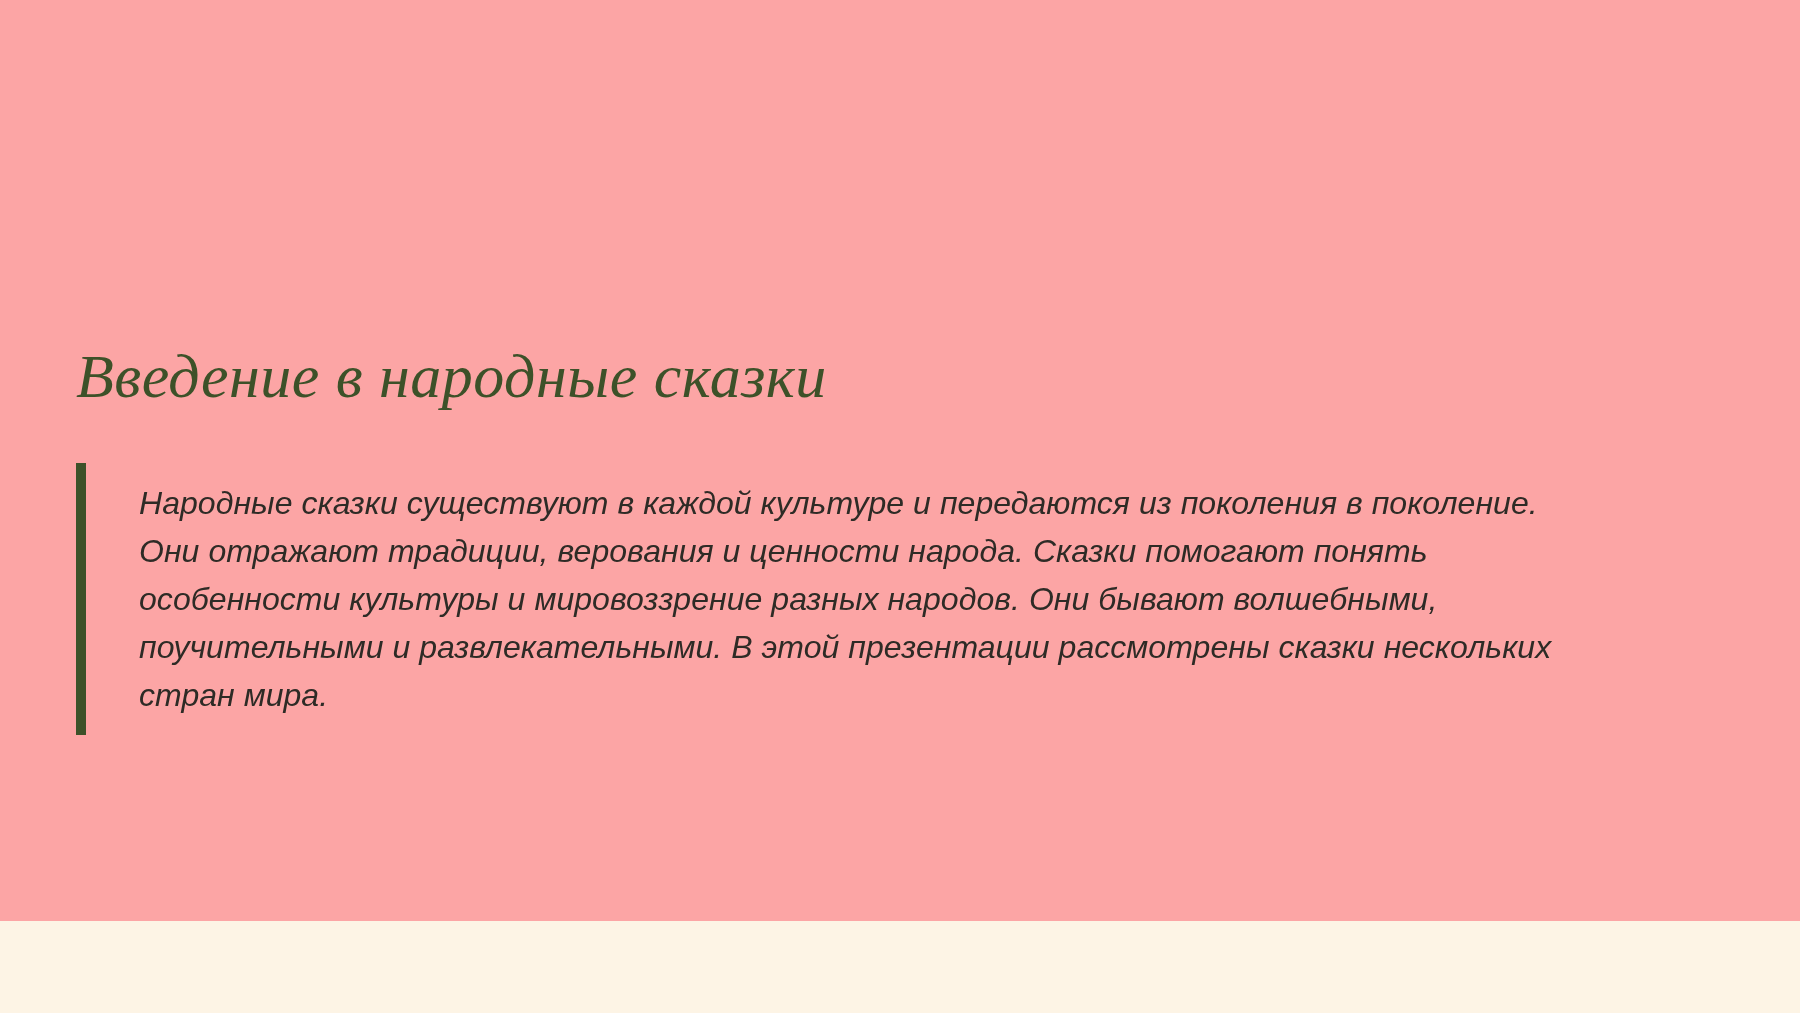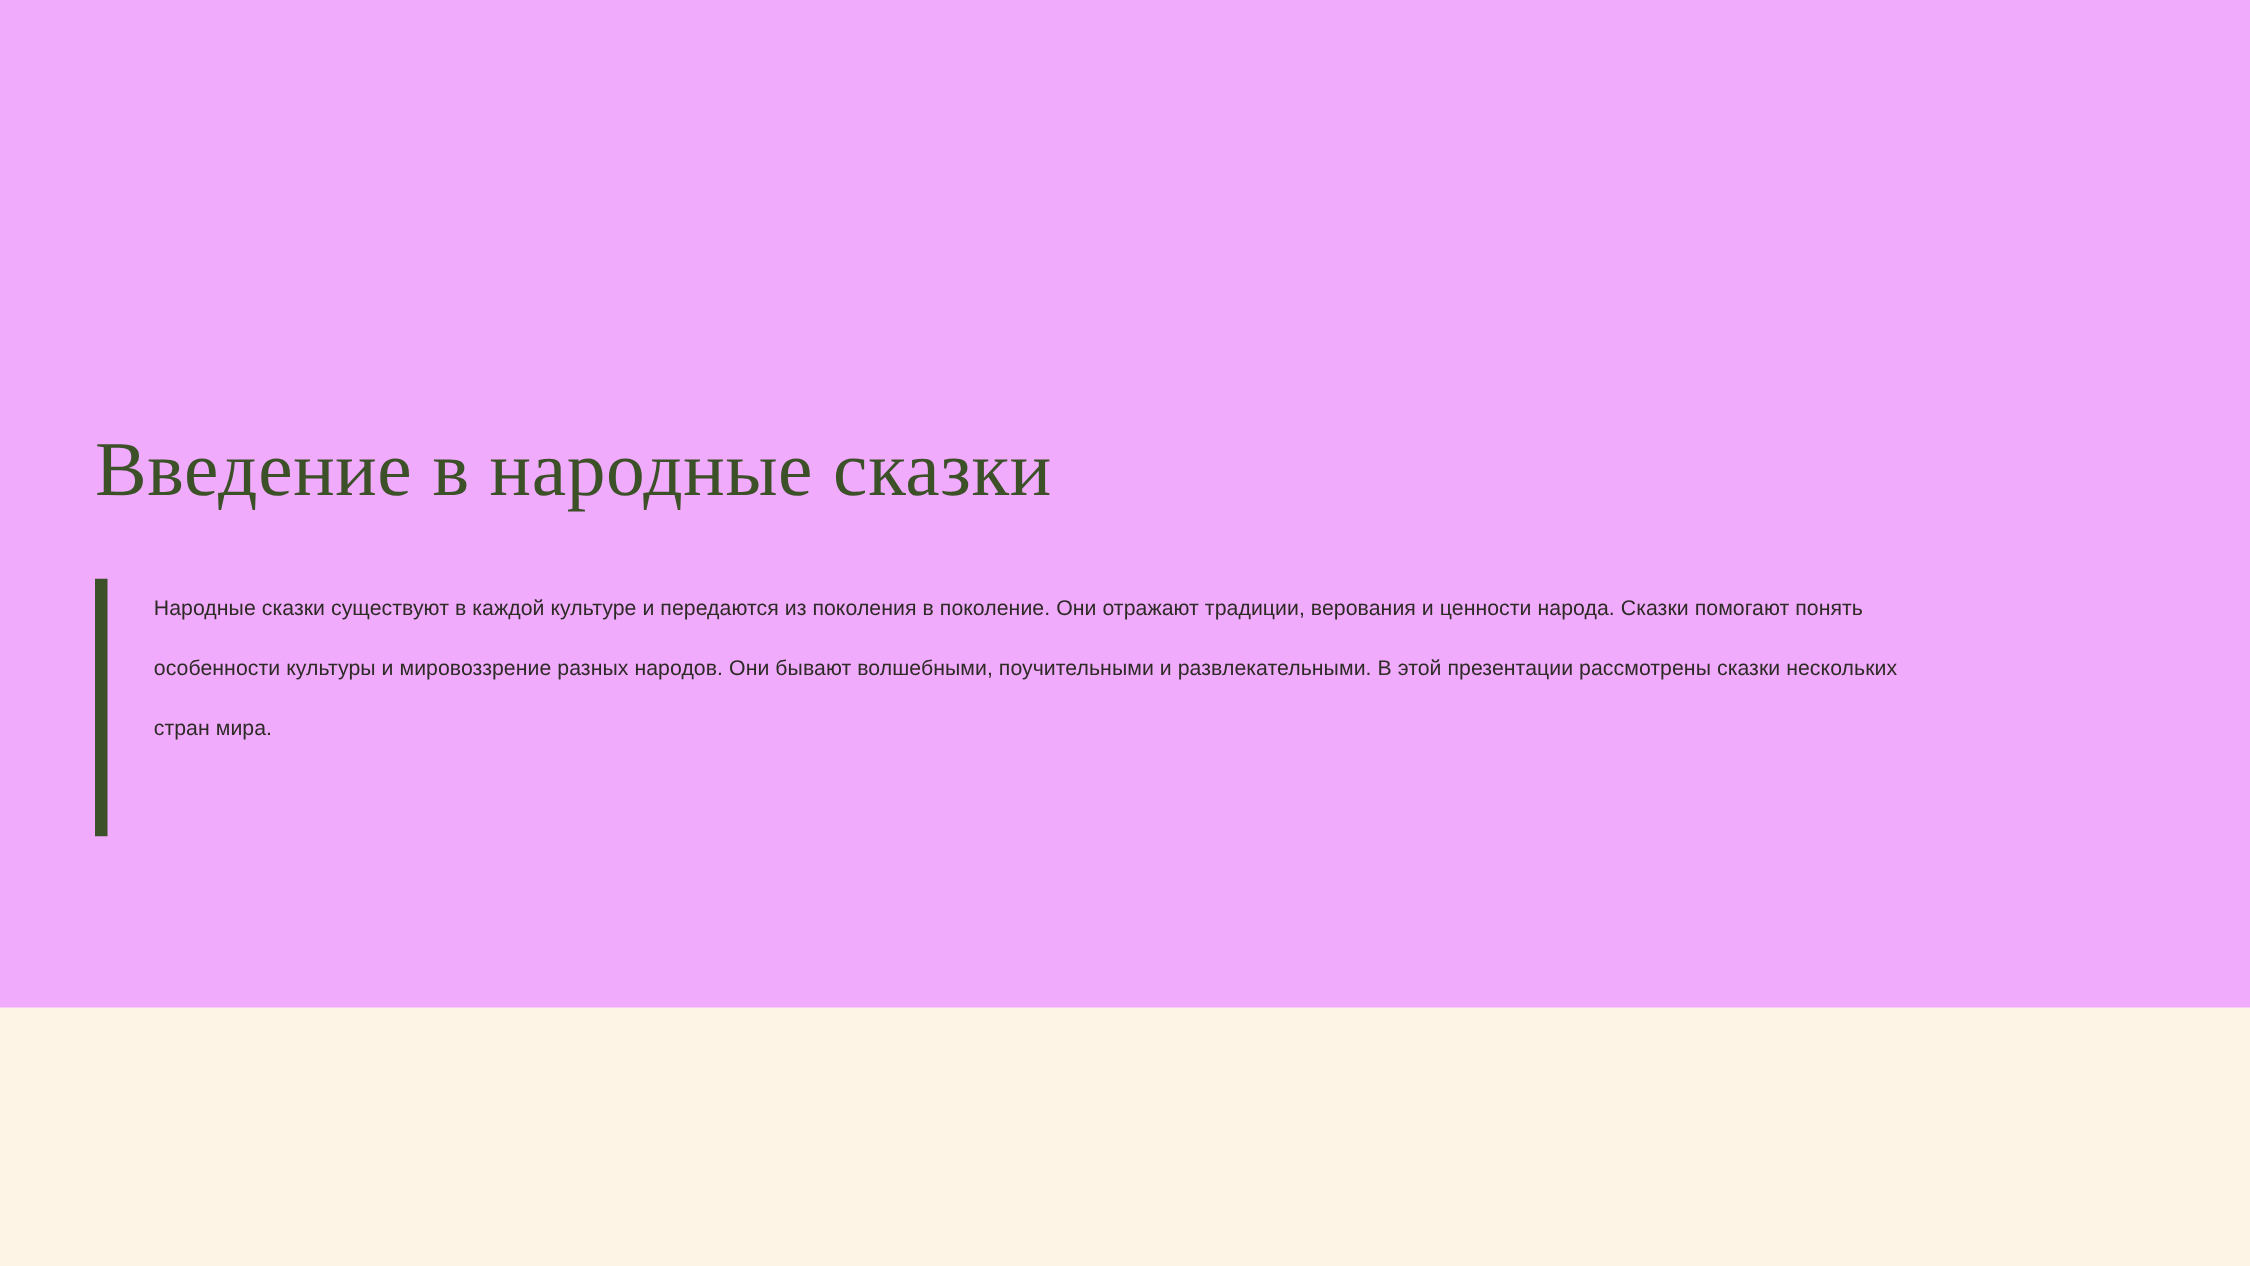--- a/index.html
+++ b/index.html
@@ -11,23 +11,24 @@
     height: 1013px;
     overflow: hidden;
     background: #fdf4e5;
     font-family: "Liberation Sans", sans-serif;
     -webkit-font-smoothing: antialiased;
   }
 
   .slide {
     position: relative;
     width: 1800px;
-    height: 806px;
-    background: #f0abfc;
+    height: 921px;
+    background: #fca5a5;
     box-sizing: border-box;
+    font-style: italic;
   }
 
   
   .slide-title {
     position: absolute;
     left: 76px;
     top: 344px;
     width: 1620px;
     margin: 0;
     font-family: "Liberation Serif", "DejaVu Serif", serif;
@@ -52,24 +53,24 @@
   .accent-bar {
     flex: 0 0 auto;
     width: 10px;
     min-height: 206px;
     background: #3d5129;
     border-radius: 0;
   }
 
   .body-text {
     flex: 1 1 auto;
-    margin: 0;
+    margin: 16px;
     padding: 0 0 0 37px;
     font-family: "Liberation Sans", "DejaVu Sans", sans-serif;
-    font-size: 17px;
+    font-size: 32px;
     font-weight: 400;
     line-height: 48px;
     color: #2e2b26;
     letter-spacing: 0.05px;
     text-align: left;
     max-width: 1420px;
   }
 </style>
 </head>
 <body>

